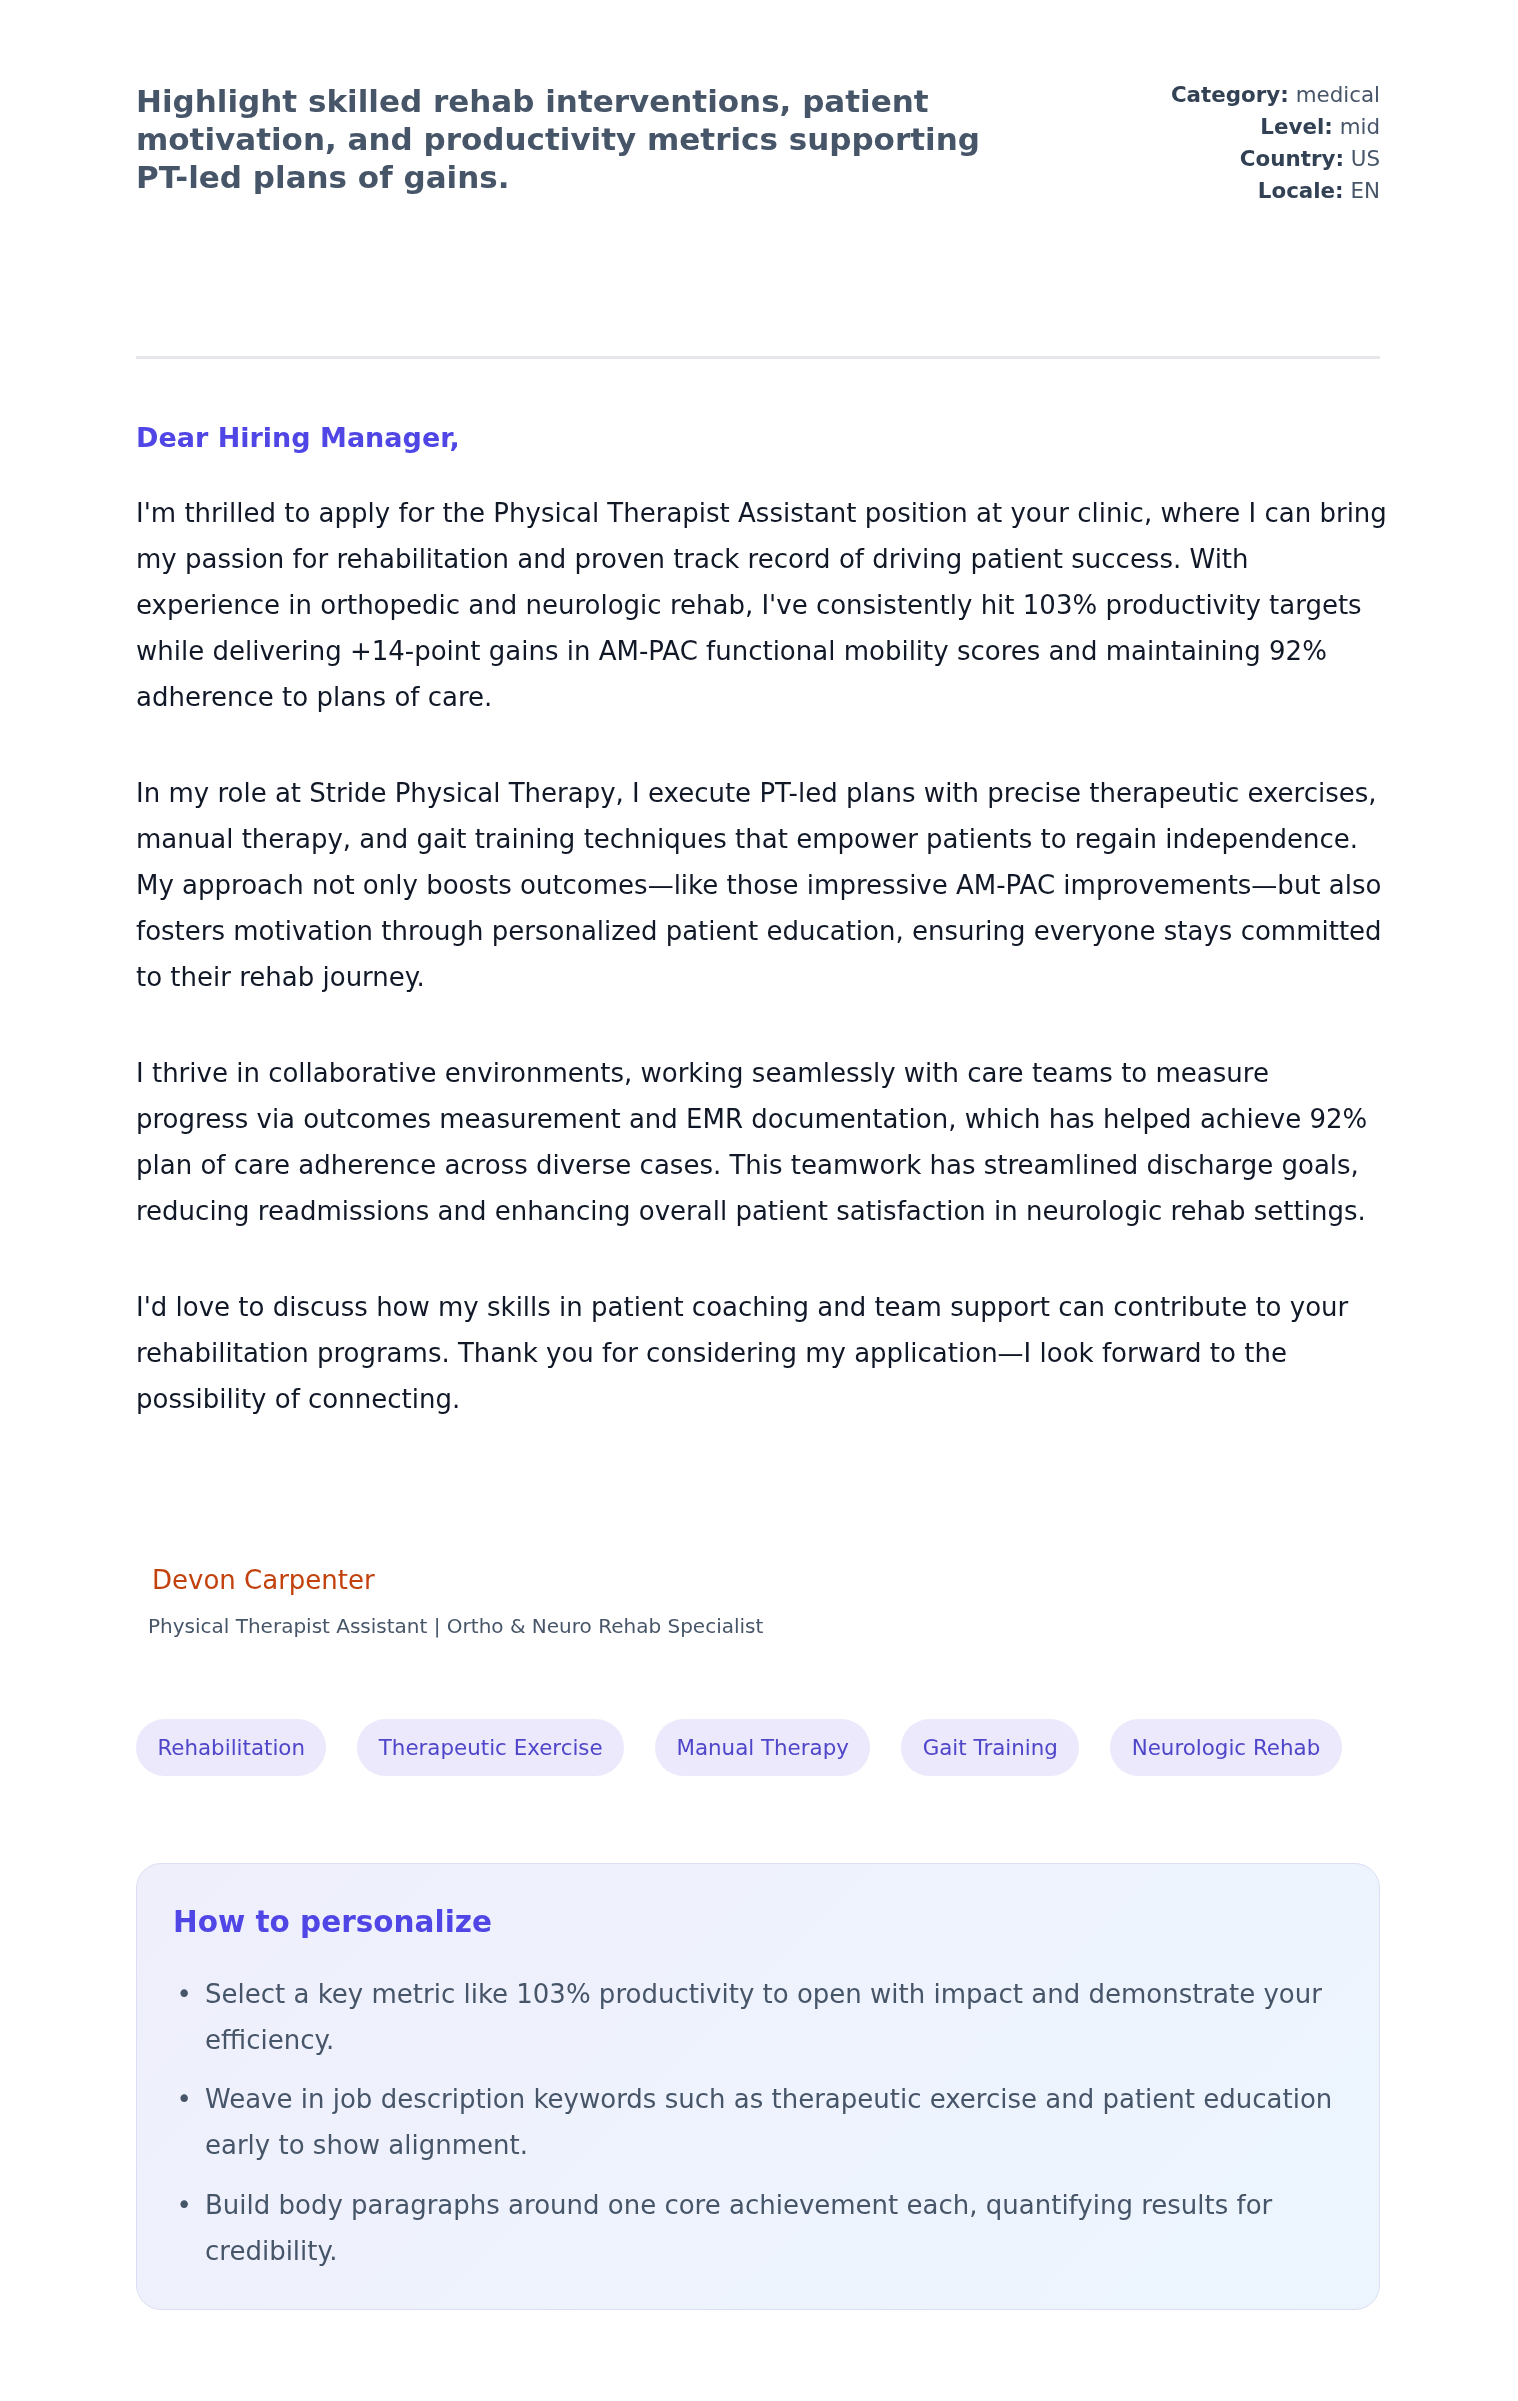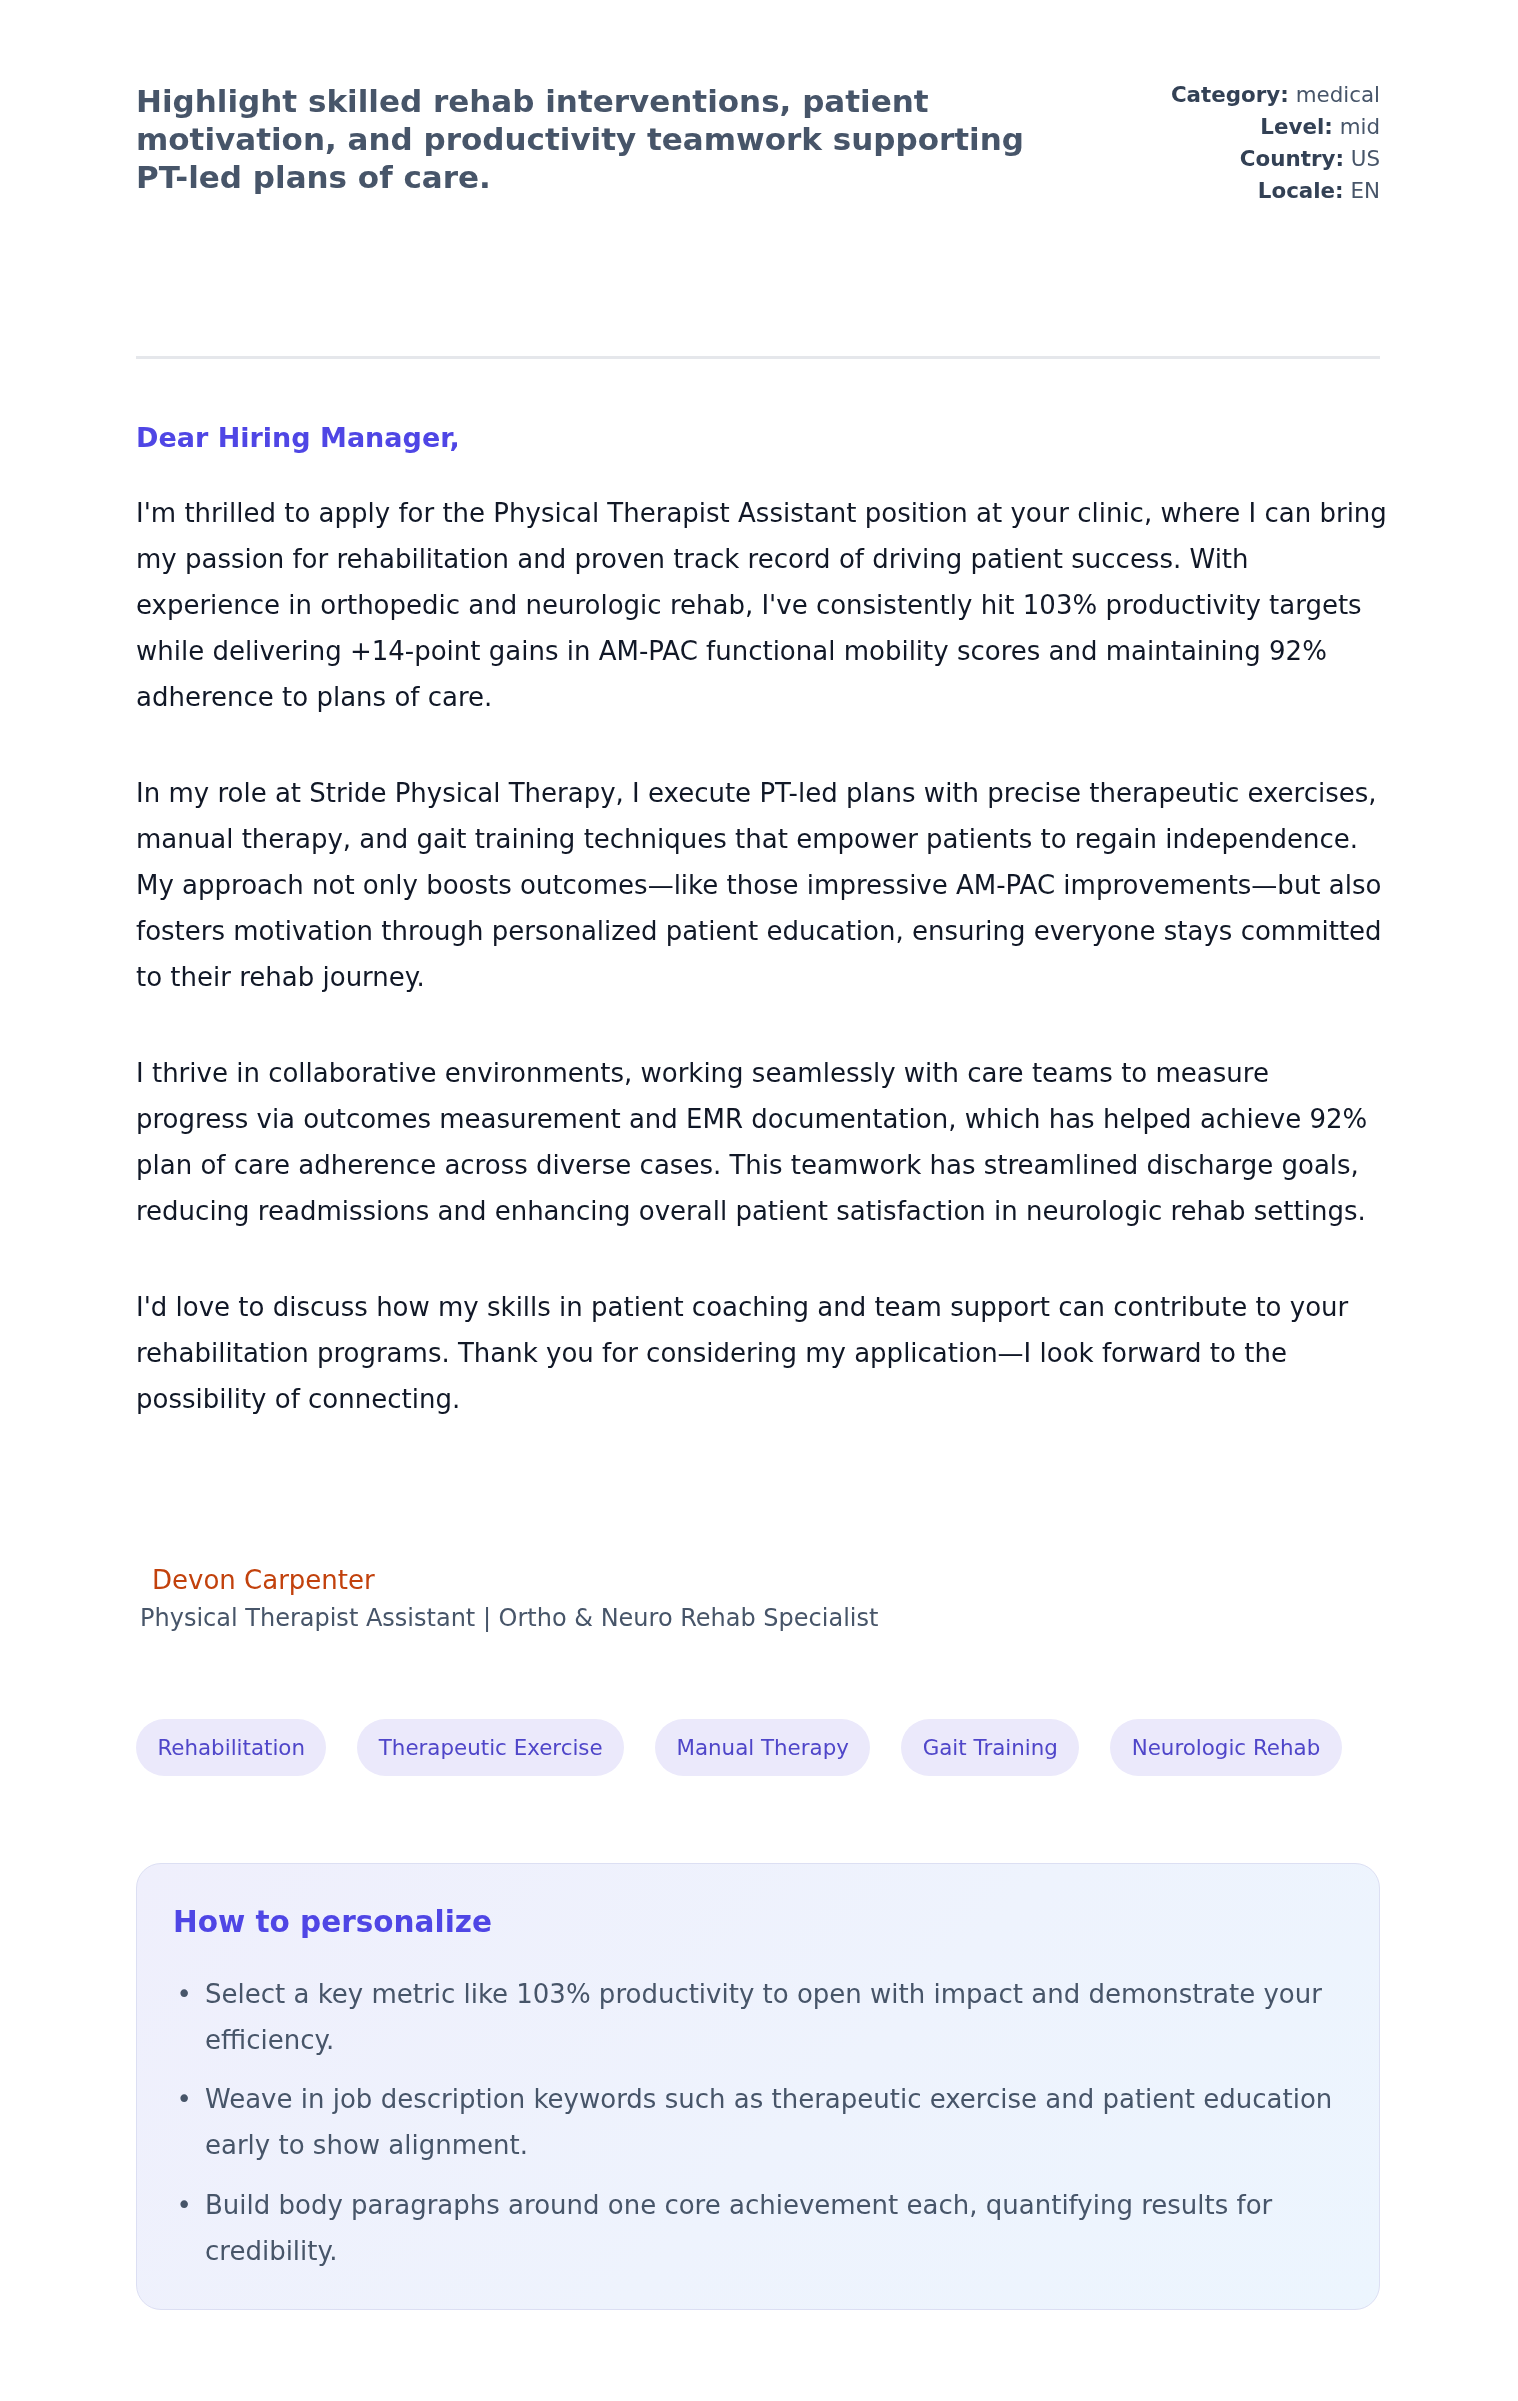--- a/index.html
+++ b/index.html
@@ -15,41 +15,41 @@
     .meta-item .k { font-weight: bold; color: #334155; }
     .meta-item .v { color: #475569; }
 
     .divider { position: absolute; left: 0; top: 356px; width: 1244px; height: 2.7px; background: #e5e7eb; }
 
     .greeting { position: absolute; left: 0; top: 420px; margin: 0; color: #4f46e5; font-weight: bold; font-size: 27px; line-height: 36px; }
     .body { position: absolute; left: 0; top: 490px; width: 1251px; }
     .para { margin: 0 0 50px 0; color: #111827; font-size: 26px; line-height: 46px; }
 
     .sig-name { position: absolute; left: 0; top: 1546px; margin: 16px; color: #c2410c; font-weight: normal; font-size: 26px; line-height: 36px; }
-    .sig-title { position: absolute; left: 0; top: 1596px; margin: 4px; color: #475569; font-size: 24px; line-height: 36px; }
+    .sig-title { position: absolute; left: 0; top: 1596px; margin: 12px; color: #475569; font-size: 20px; line-height: 36px; }
 
     .tags { position: absolute; left: 0; top: 1719px; display: flex; gap: 31px; }
     .tag { height: 57px; line-height: 57px; padding: 0 21.4px; border-radius: 29px; background: #ebe9fb; color: #4f46c9; font-size: 21.4px; white-space: nowrap; }
 
     .tips { position: absolute; left: 0; top: 1863px; width: 1244px; height: 447px; box-sizing: border-box;
             border: 1.8px solid #dcdff3; border-radius: 25px;
             background: linear-gradient(135deg, #efeffc 0%, #eef3fd 55%, #ecf5fe 100%); }
     .tips-title { position: absolute; left: 36px; top: 39px; margin: 0; color: #4f46e5; font-weight: bold; font-size: 29.5px; line-height: 39px; }
     .tips-list { position: absolute; left: 36px; top: 107px; width: 1179px; margin: 0; padding: 0; list-style: none; }
     .tips-list li { position: relative; padding-left: 32px; color: #475569; font-size: 26px; line-height: 46px; margin-bottom: 13.4px; }
     .tips-list li .bullet { position: absolute; left: 3.6px; top: 0; color: #475569; }
   </style>
 </head>
 <body>
 
 <div class="page">
 
   <header class="header">
     <div class="title-block">
-      <h2 class="subtitle">Highlight skilled rehab interventions, patient motivation, and productivity teamwork supporting PT-led plans of care.</h2>
+      <h2 class="subtitle">Highlight skilled rehab interventions, patient motivation, and productivity metrics supporting PT-led plans of gains.</h2>
     </div>
     <div class="meta">
       <div class="meta-item">
         <span class="k">Category:</span>
         <span class="v">medical</span>
       </div>
       <div class="meta-item">
         <span class="k">Level:</span>
         <span class="v">mid</span>
       </div>

